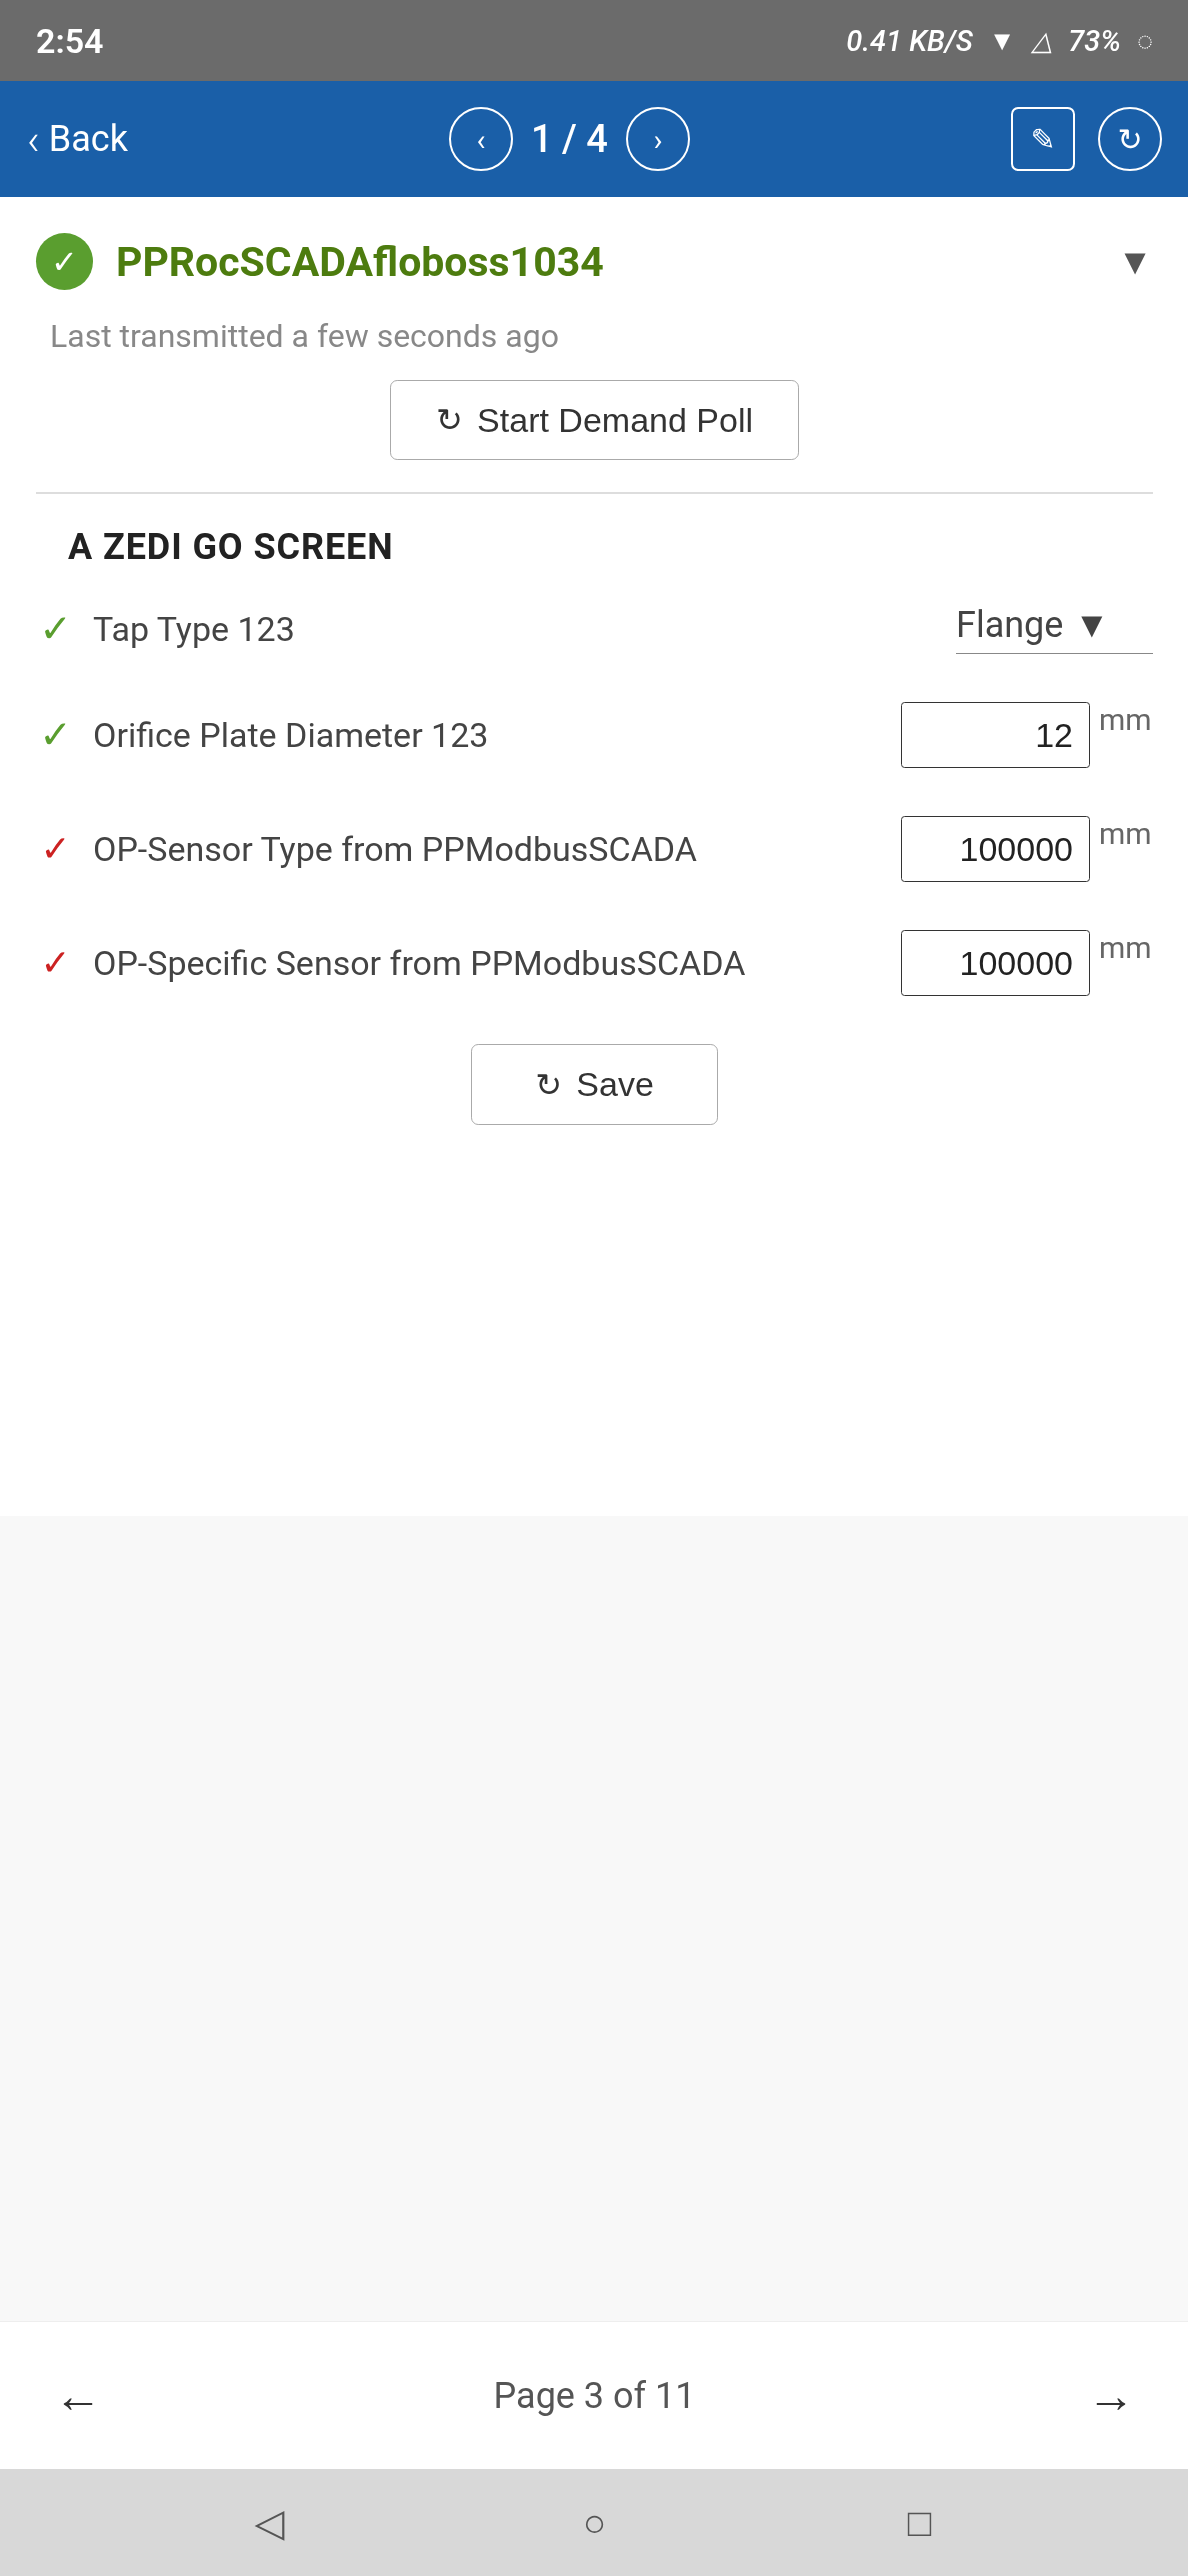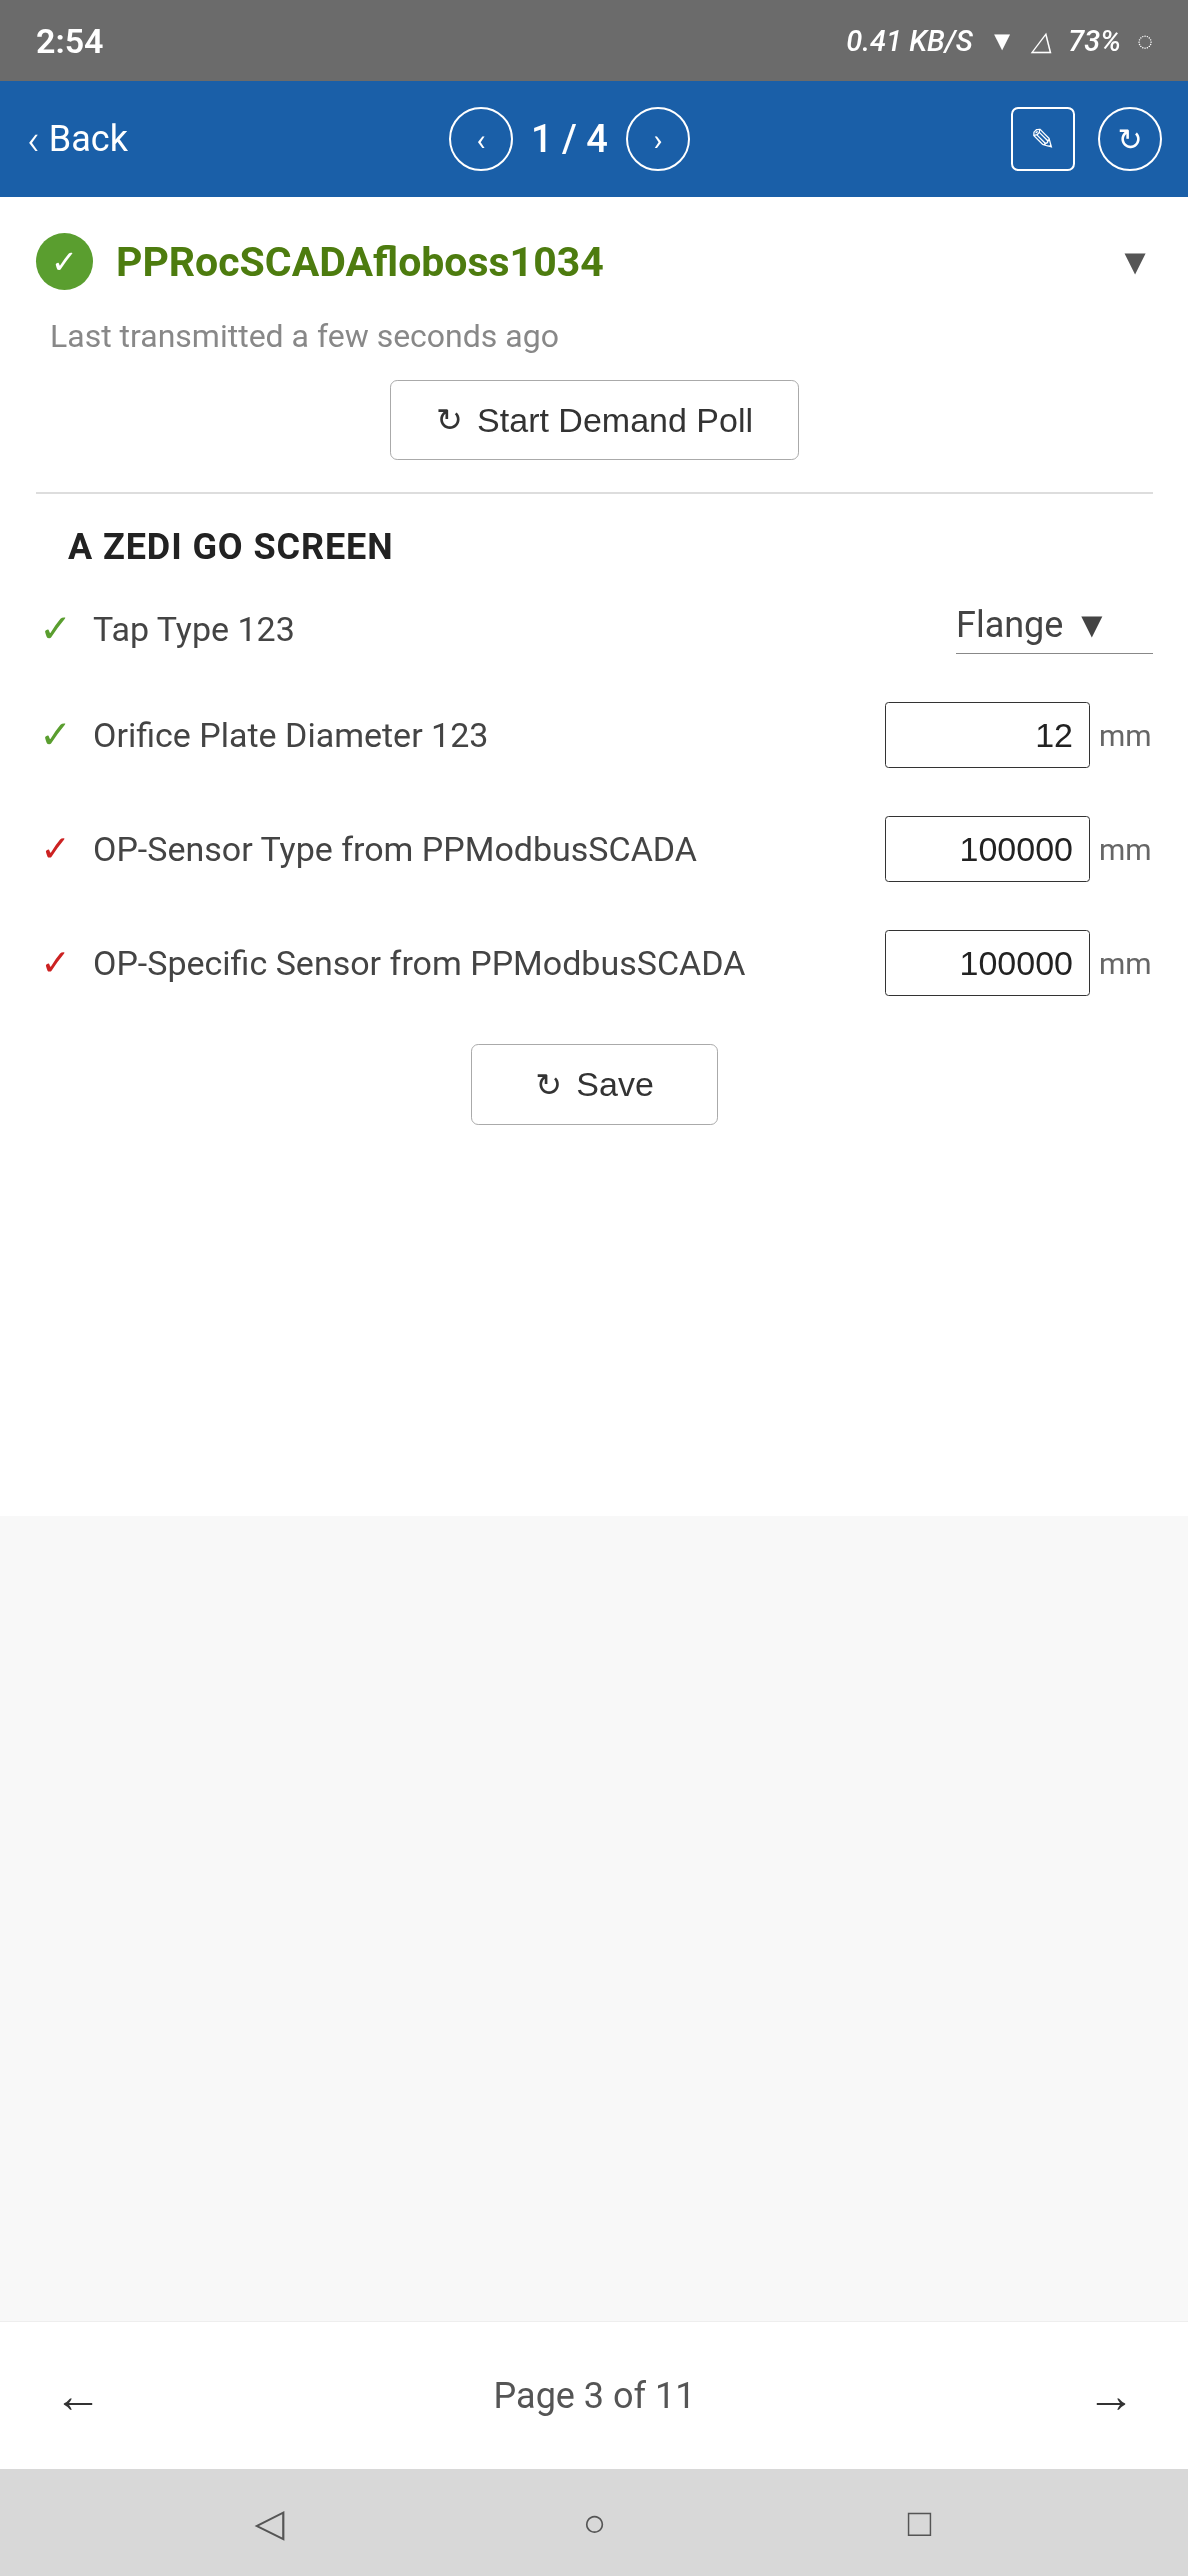--- a/index.html
+++ b/index.html
@@ -219,42 +219,42 @@
       font-size: 36px;
     }
     .field-label {
       font-size: 34px;
       color: #444;
       flex: 1;
       line-height: 1.3;
     }
     .field-value-area {
       display: flex;
-      align-items: center;
+      align-items: flex-start;
       gap: 9px;
       flex-shrink: 0;
     }
     .field-dropdown {
       display: flex;
       align-items: center;
       gap: 10.7px;
       font-size: 36px;
       color: #444;
       border-bottom: 1.8px solid #888;
       padding-bottom: 7.2px;
       min-width: 197px;
       cursor: pointer;
     }
     .field-input {
       border: 1.8px solid #333;
       border-radius: 3.6px;
       padding: 12.5px 16px;
       font-size: 34px;
       text-align: right;
-      width: 205px;
+      width: 189px;
       background: white;
       color: #222;
     }
     .field-unit {
       font-size: 30px;
       color: #666;
       min-width: 54px;
     }
 
     

